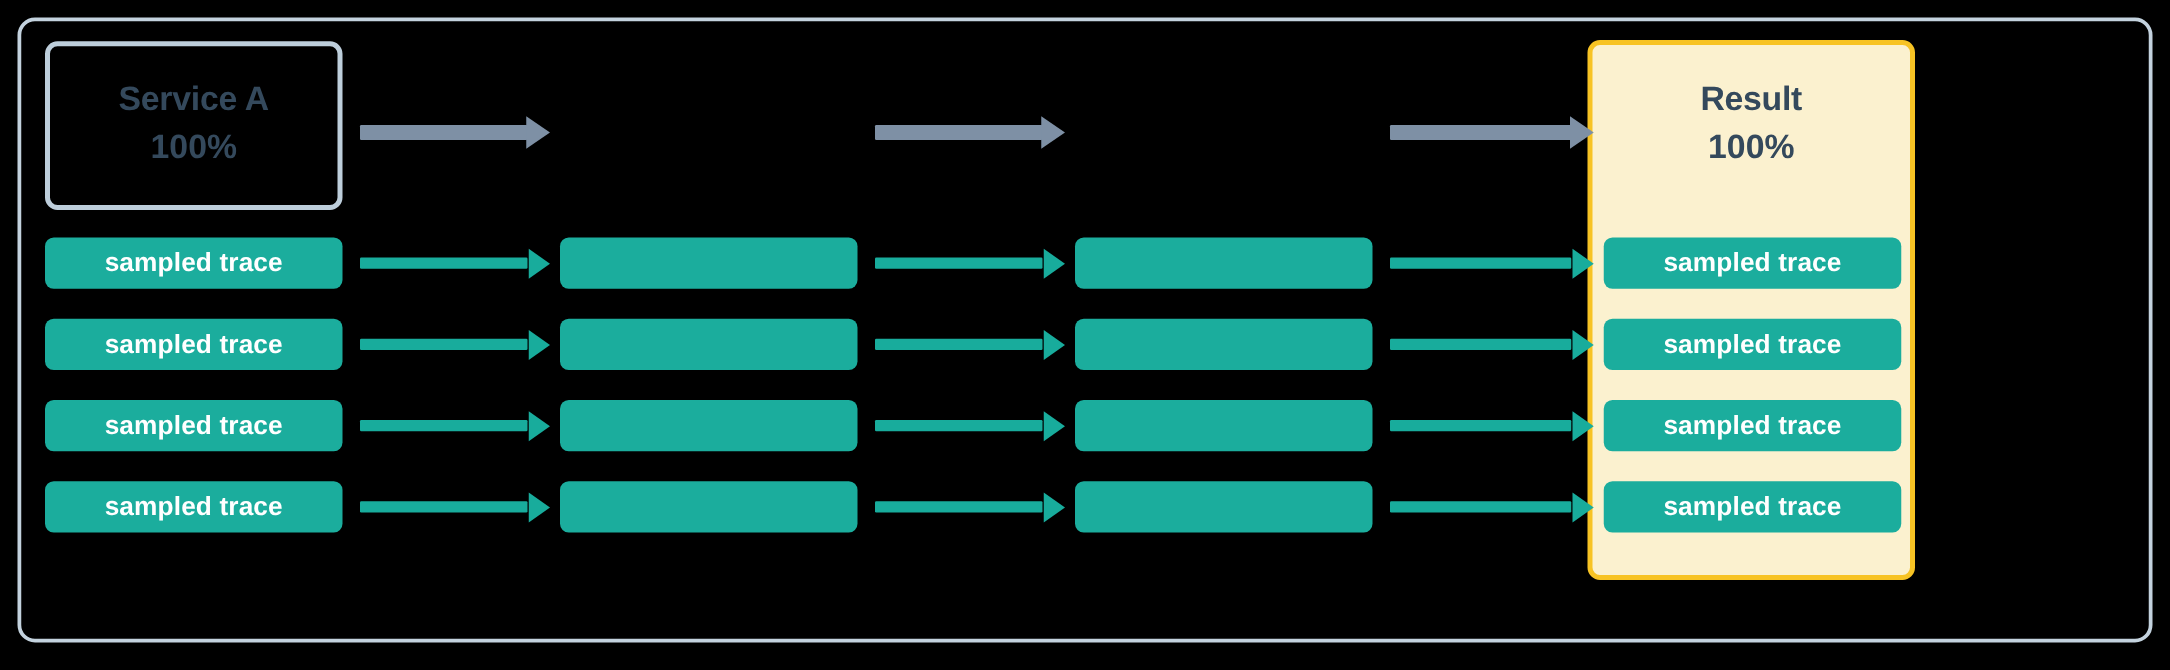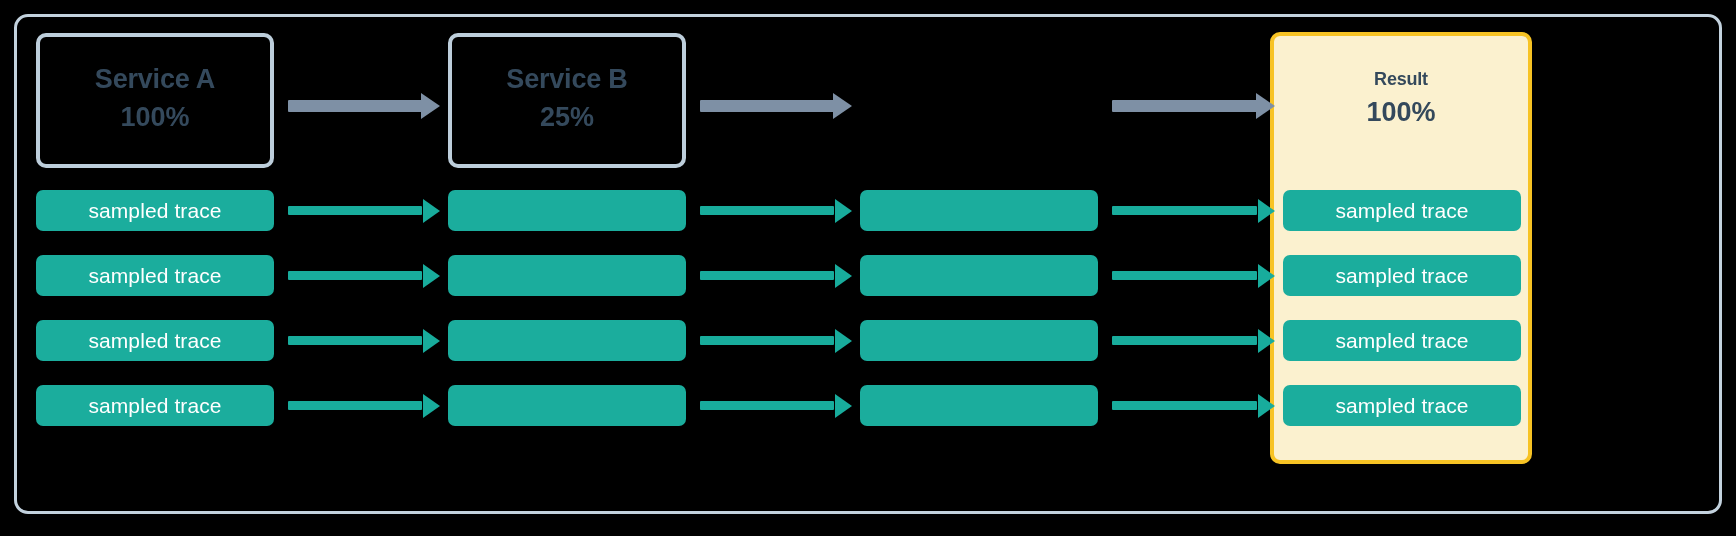--- a/index.html
+++ b/index.html
@@ -81,34 +81,34 @@
     position: absolute;
     left: 1270px;
     top: 33px;
     width: 262px;
     height: 135px;
     display: flex;
     flex-direction: column;
     align-items: center;
     justify-content: center;
   }
-  .result-head .svc-name { font-size: 18px; }
+  .result-head .svc-name { font-size: 27px; }
 
   
   .trace-pill {
     position: absolute;
     height: 41px;
     background: #1BAD9D;
     border-radius: 7px;
     display: flex;
     align-items: center;
     justify-content: center;
     color: #FFFFFF;
     font-size: 21px;
-    font-weight: normal;
+    font-weight: bold;
     letter-spacing: 0.1px;
   }
   .col-a  { left: 36px;   width: 238px; }
   .col-b  { left: 448px;  width: 238px; }
   .col-c  { left: 860px;  width: 238px; }
   .col-r  { left: 1283px; width: 238px; }
 
   
   .arrow {
     position: absolute;
@@ -153,24 +153,20 @@
 
   <div class="outer-frame"></div>
 
   <div class="result-panel"></div>
 
   <div class="svc-box a">
     <div class="svc-name">Service A</div>
     <div class="svc-pct">100%</div>
   </div>
 
-  <div class="svc-box b">
-    <div class="svc-name">Service B</div>
-    <div class="svc-pct">25%</div>
-  </div>
 
 
   <div class="result-head">
     <div class="svc-name">Result</div>
     <div class="svc-pct">100%</div>
   </div>
 
   <div class="arrow gray gap-1" style="top:100px">
     <div class="shaft"></div>
     <div class="head"></div>

